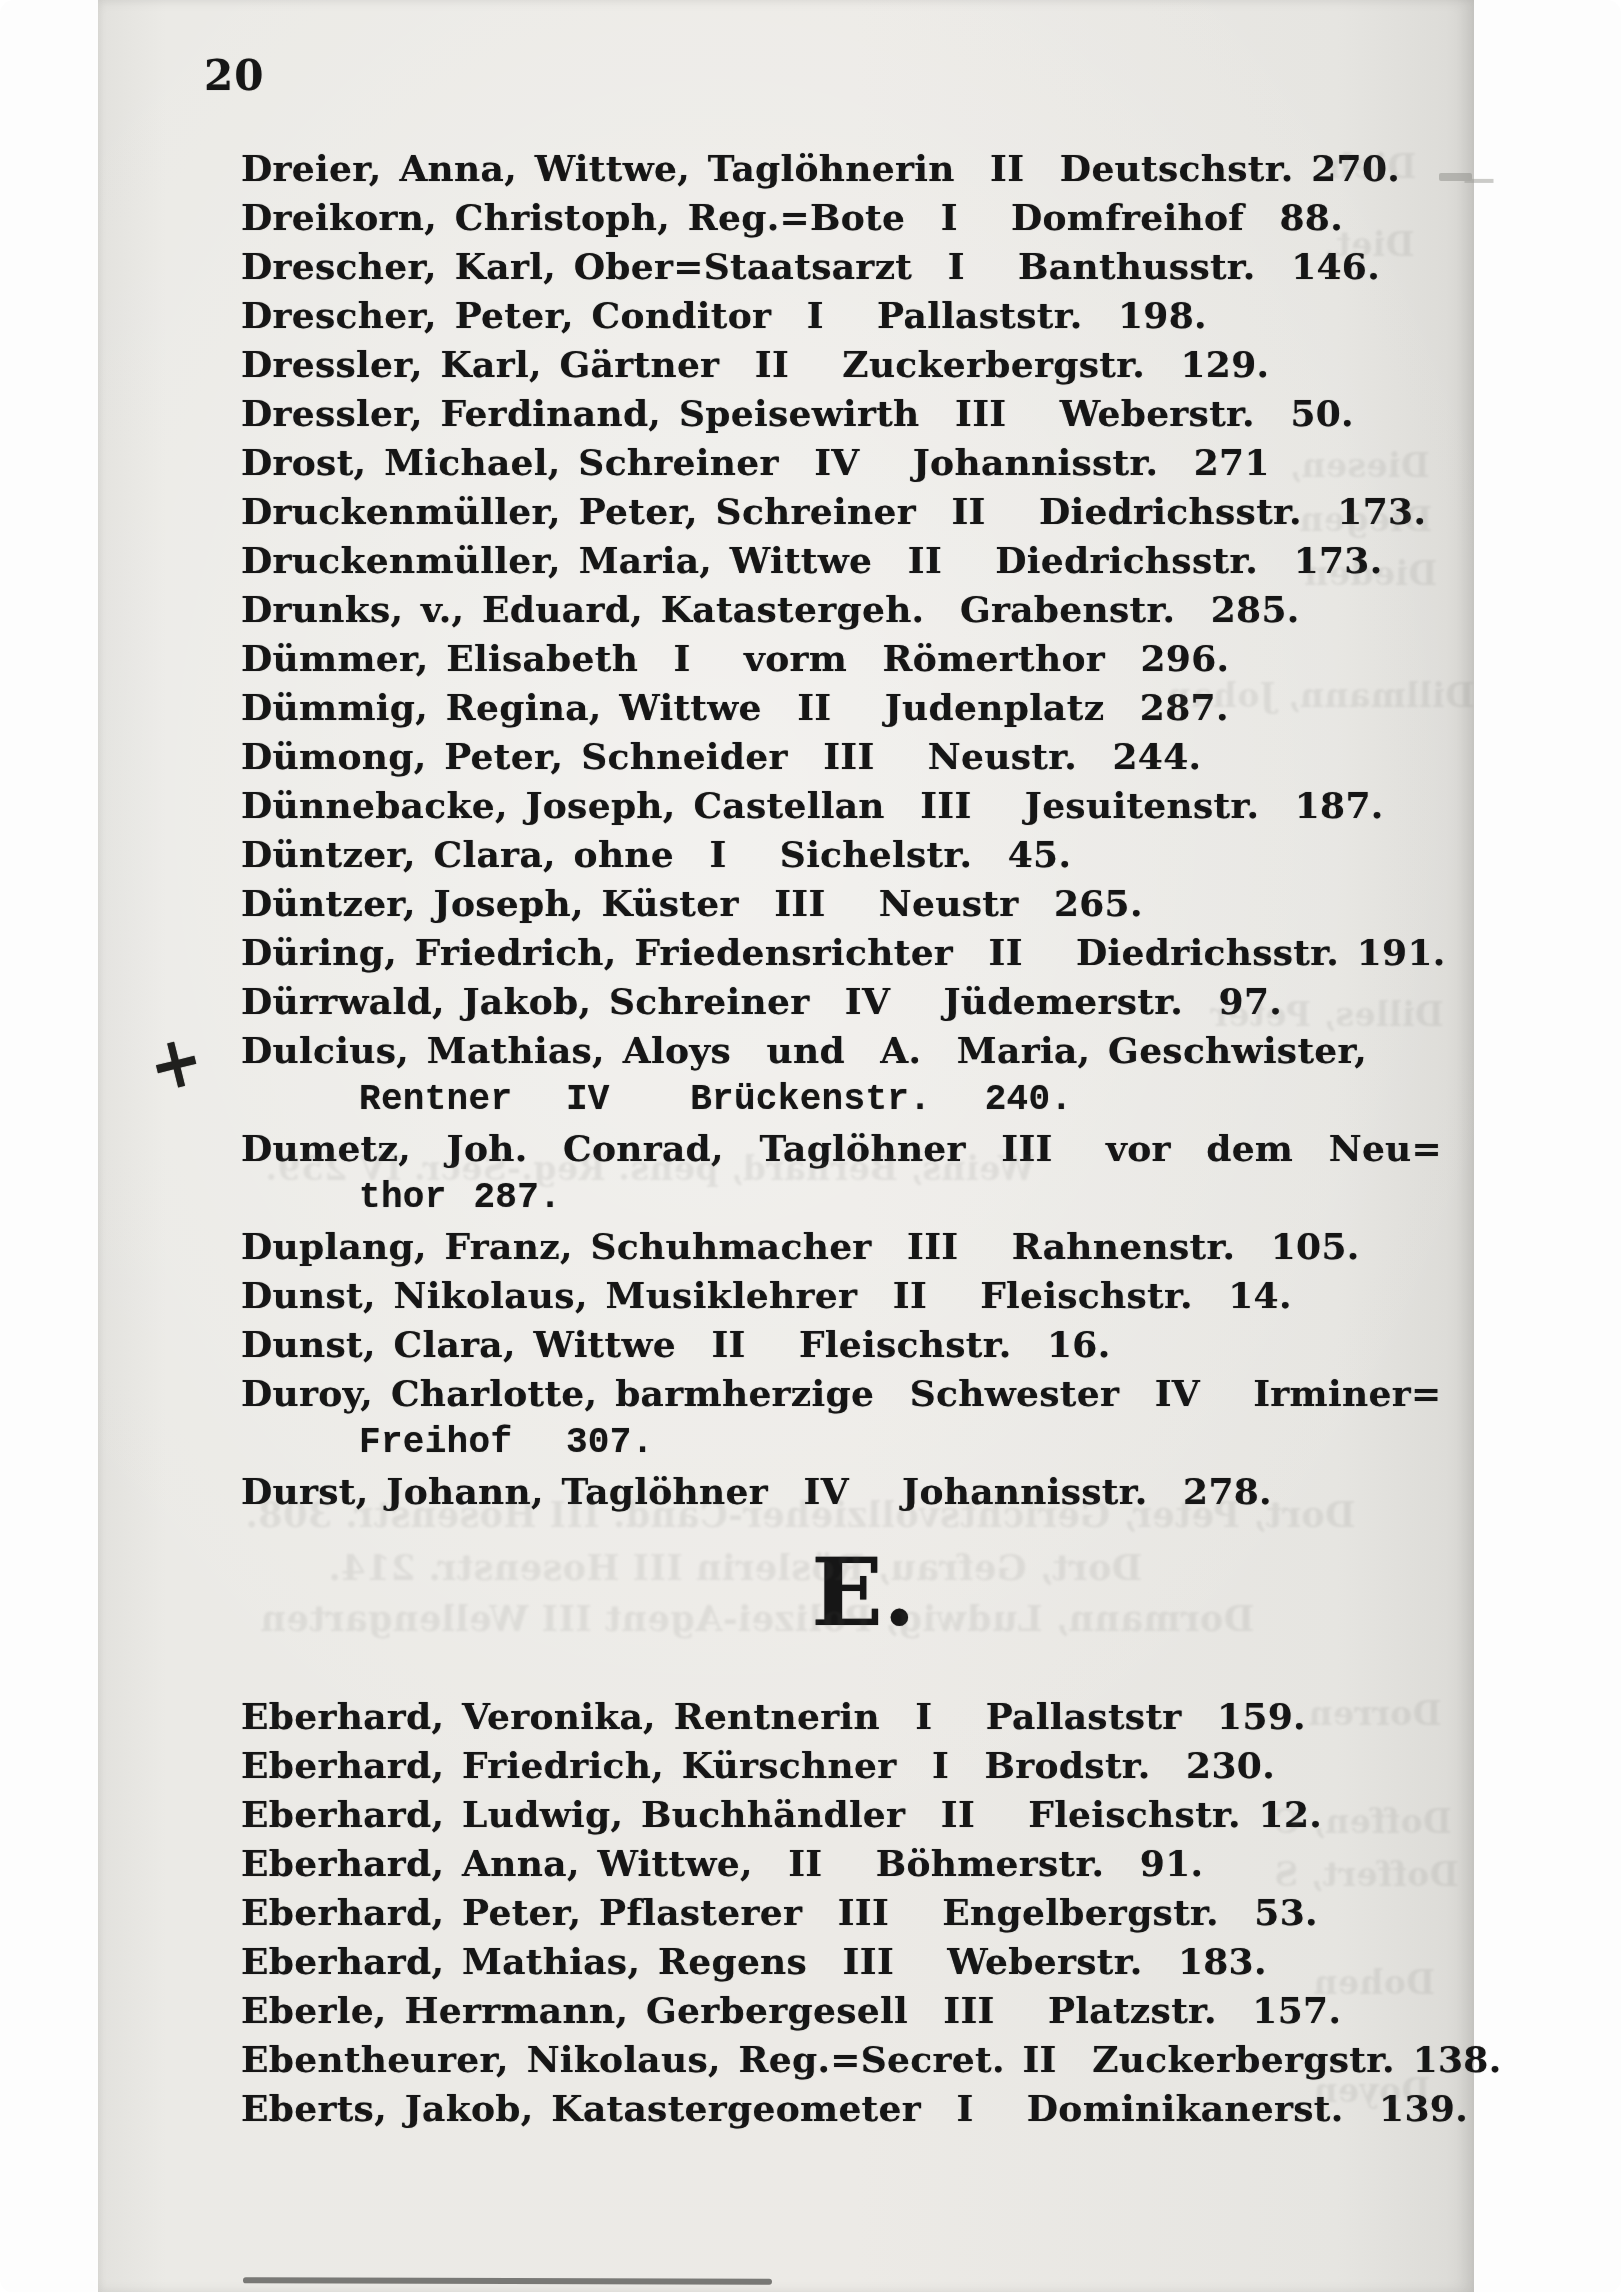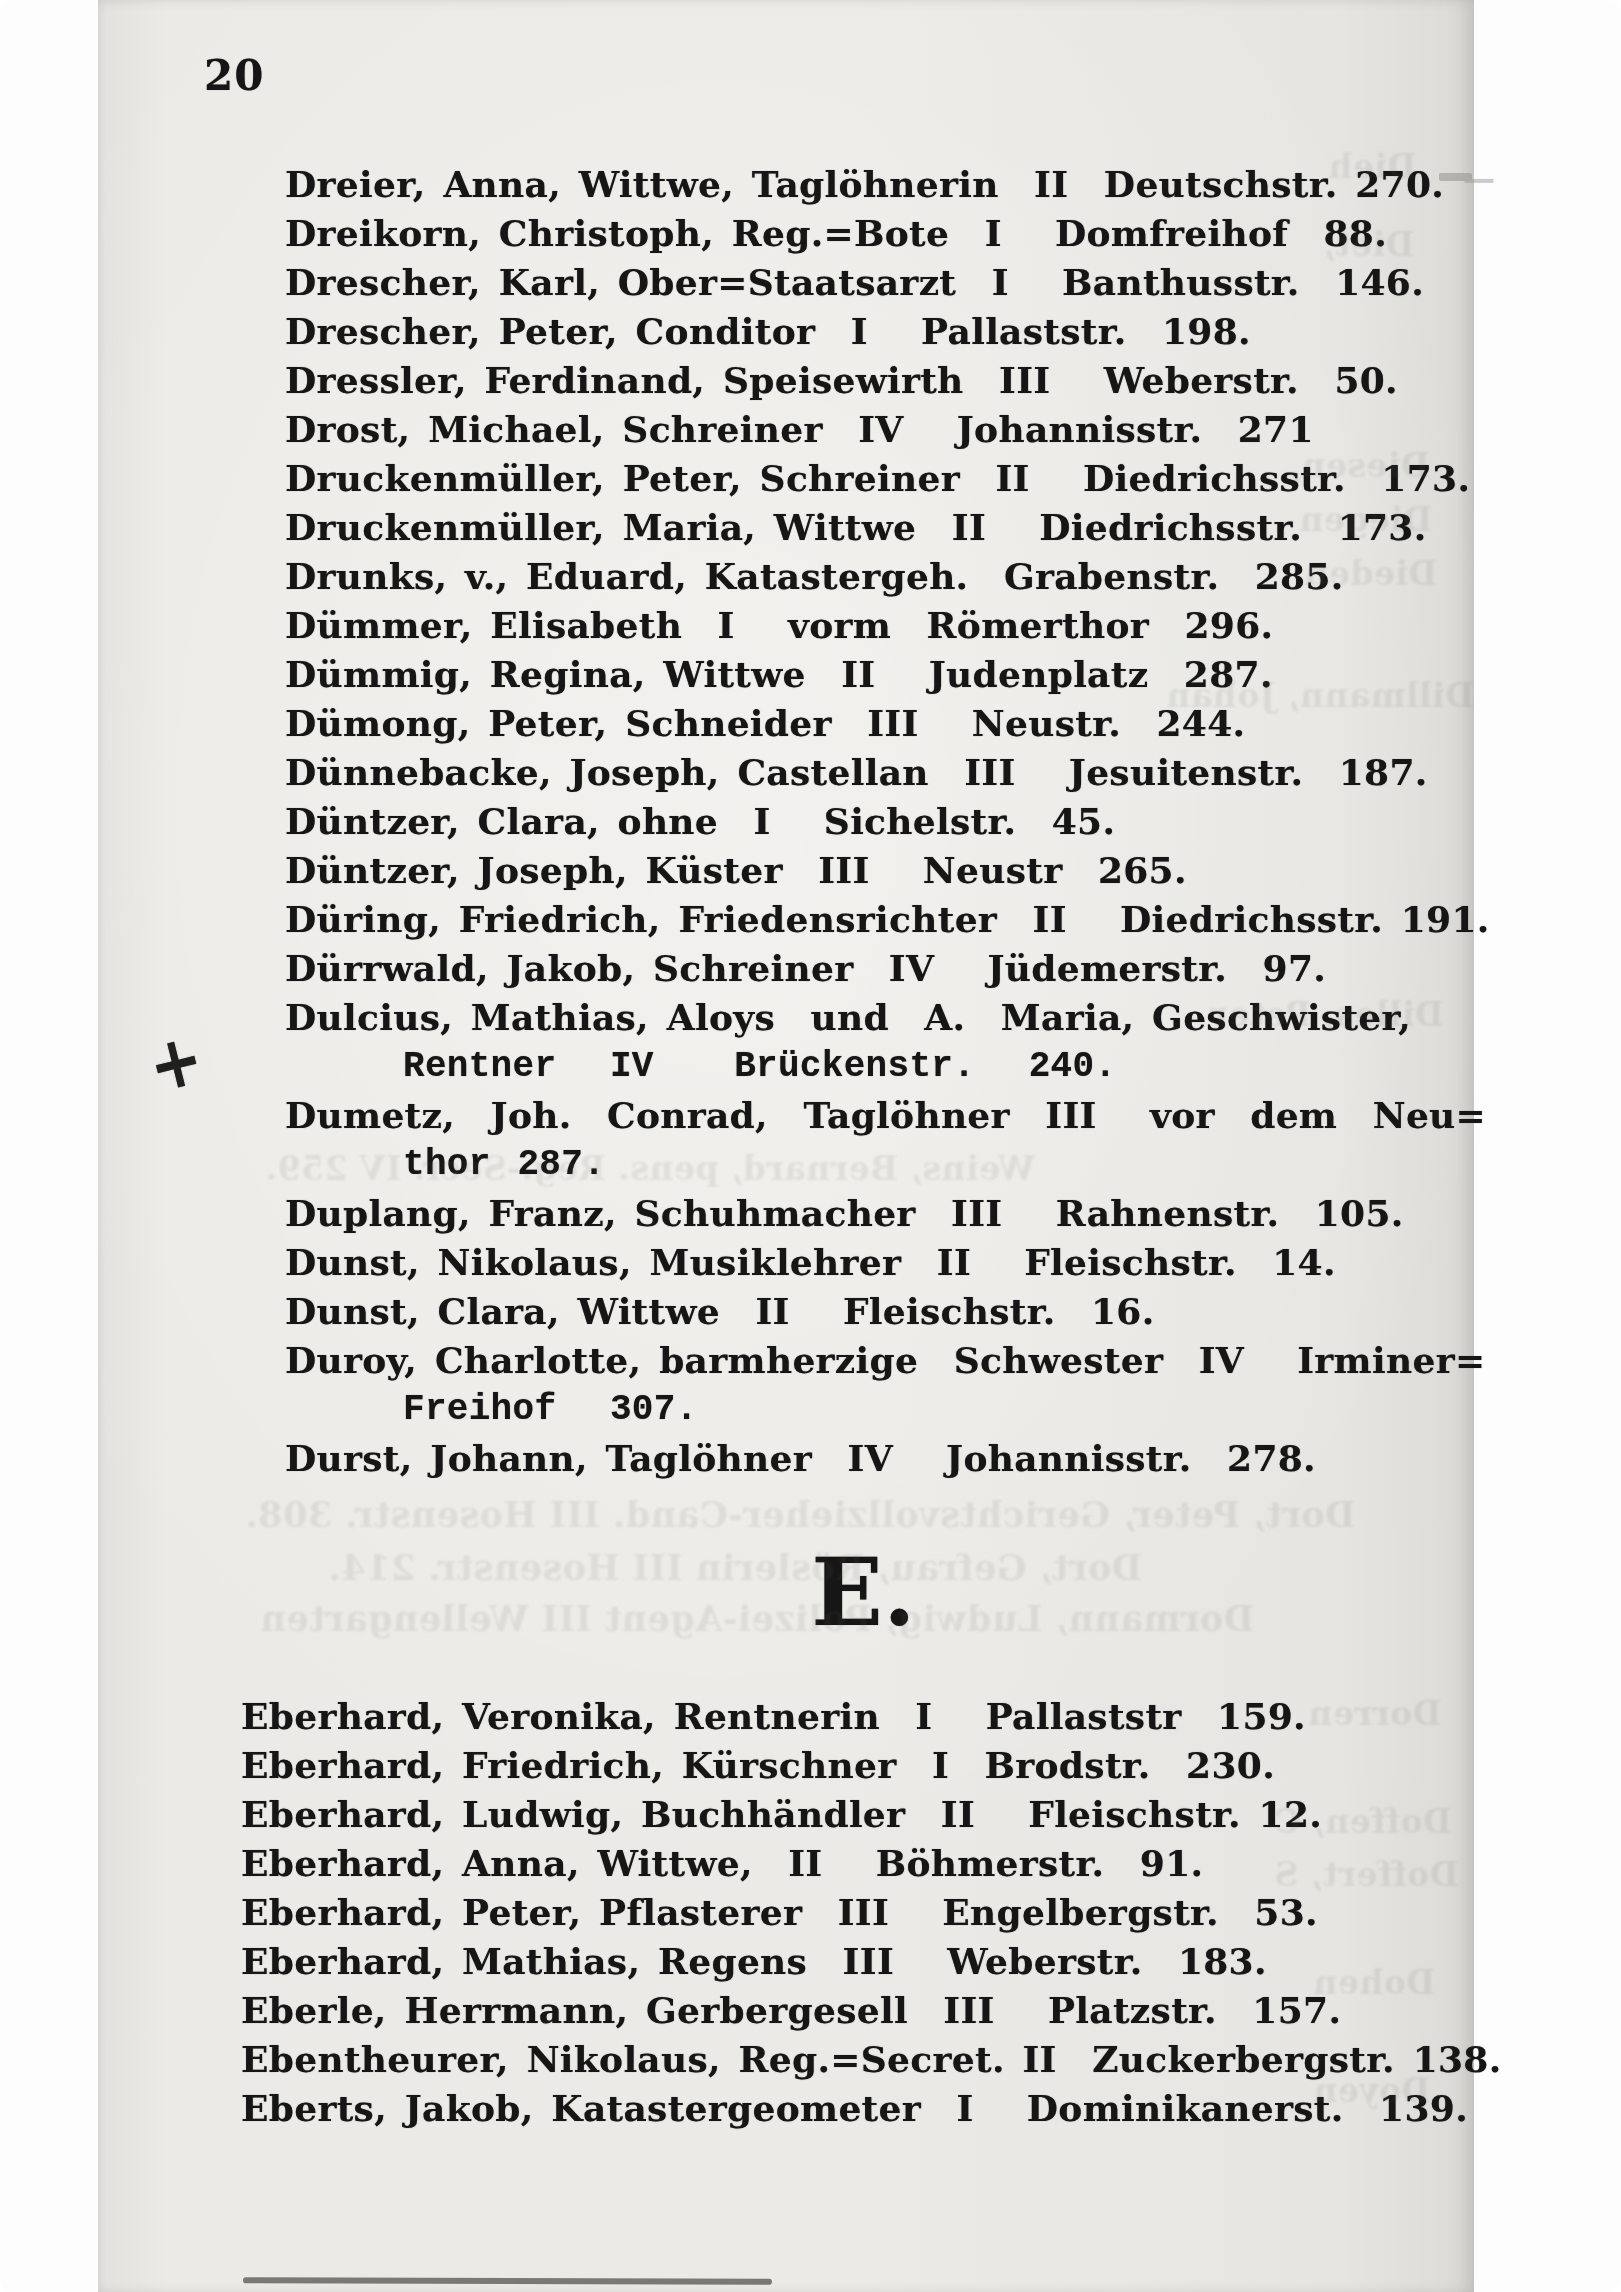--- a/index.html
+++ b/index.html
@@ -17,21 +17,21 @@
       linear-gradient(90deg,#e2e1dd 0%,#ebeae6 5%,#eceae6 55%,#e6e5e1 90%,#dddcd8 98%,#d2d1cd 100%);
     box-shadow:inset -5.9px 0 13.7px rgba(0,0,0,.08), inset 2.9px 0 7.8px rgba(0,0,0,.04);
   }
   .pagenum{
     position:absolute;left:106px;top:51px;
     font-size:42px;font-weight:700;color:var(--ink,#161616);
     letter-spacing:1px;
     text-shadow:0 0 1px rgba(20,20,20,.45);
   }
   .dsec,.esec{position:absolute;left:143px;width:1264px;}
-  .dsec{top:160px;margin-left:44px;}
+  .dsec{top:144px;}
   .esec{top:1692px;}
   .line{
     height:49px;line-height:49px;
     font-size:36px;font-weight:700;color:var(--ink,#161616);
     white-space:pre;letter-spacing:0.3px;word-spacing:4.9px;
     text-shadow:0 0 1px rgba(20,20,20,.5);
   }
   .line.indent{padding-left:118px;font-family:Liberation Mono, monospace;}
   .eheading{
     position:absolute;left:143px;top:1537px;width:1245px;
@@ -70,20 +70,21 @@
 <div class="canvas">
   <div class="paper">
 
     <div class="pagenum">20</div>
 
     <div class="dsec" id="d-lines">
         <div class="line">Dreier, Anna, Wittwe, Taglöhnerin  II  Deutschstr. 270.</div>
         <div class="line">Dreikorn, Christoph, Reg.=Bote  I   Domfreihof  88.</div>
         <div class="line">Drescher, Karl, Ober=Staatsarzt  I   Banthusstr.  146.</div>
         <div class="line">Drescher, Peter, Conditor  I   Pallaststr.  198.</div>
+        <div class="line">Dressler, Karl, Gärtner  II   Zuckerbergstr.  129.</div>
         <div class="line">Dressler, Ferdinand, Speisewirth  III   Weberstr.  50.</div>
         <div class="line">Drost, Michael, Schreiner  IV   Johannisstr.  271</div>
         <div class="line">Druckenmüller, Peter, Schreiner  II   Diedrichsstr.  173.</div>
         <div class="line">Druckenmüller, Maria, Wittwe  II   Diedrichsstr.  173.</div>
         <div class="line">Drunks, v., Eduard, Katastergeh.  Grabenstr.  285.</div>
         <div class="line">Dümmer, Elisabeth  I   vorm  Römerthor  296.</div>
         <div class="line">Dümmig, Regina, Wittwe  II   Judenplatz  287.</div>
         <div class="line">Dümong, Peter, Schneider  III   Neustr.  244.</div>
         <div class="line">Dünnebacke, Joseph, Castellan  III   Jesuitenstr.  187.</div>
         <div class="line">Düntzer, Clara, ohne  I   Sichelstr.  45.</div>

